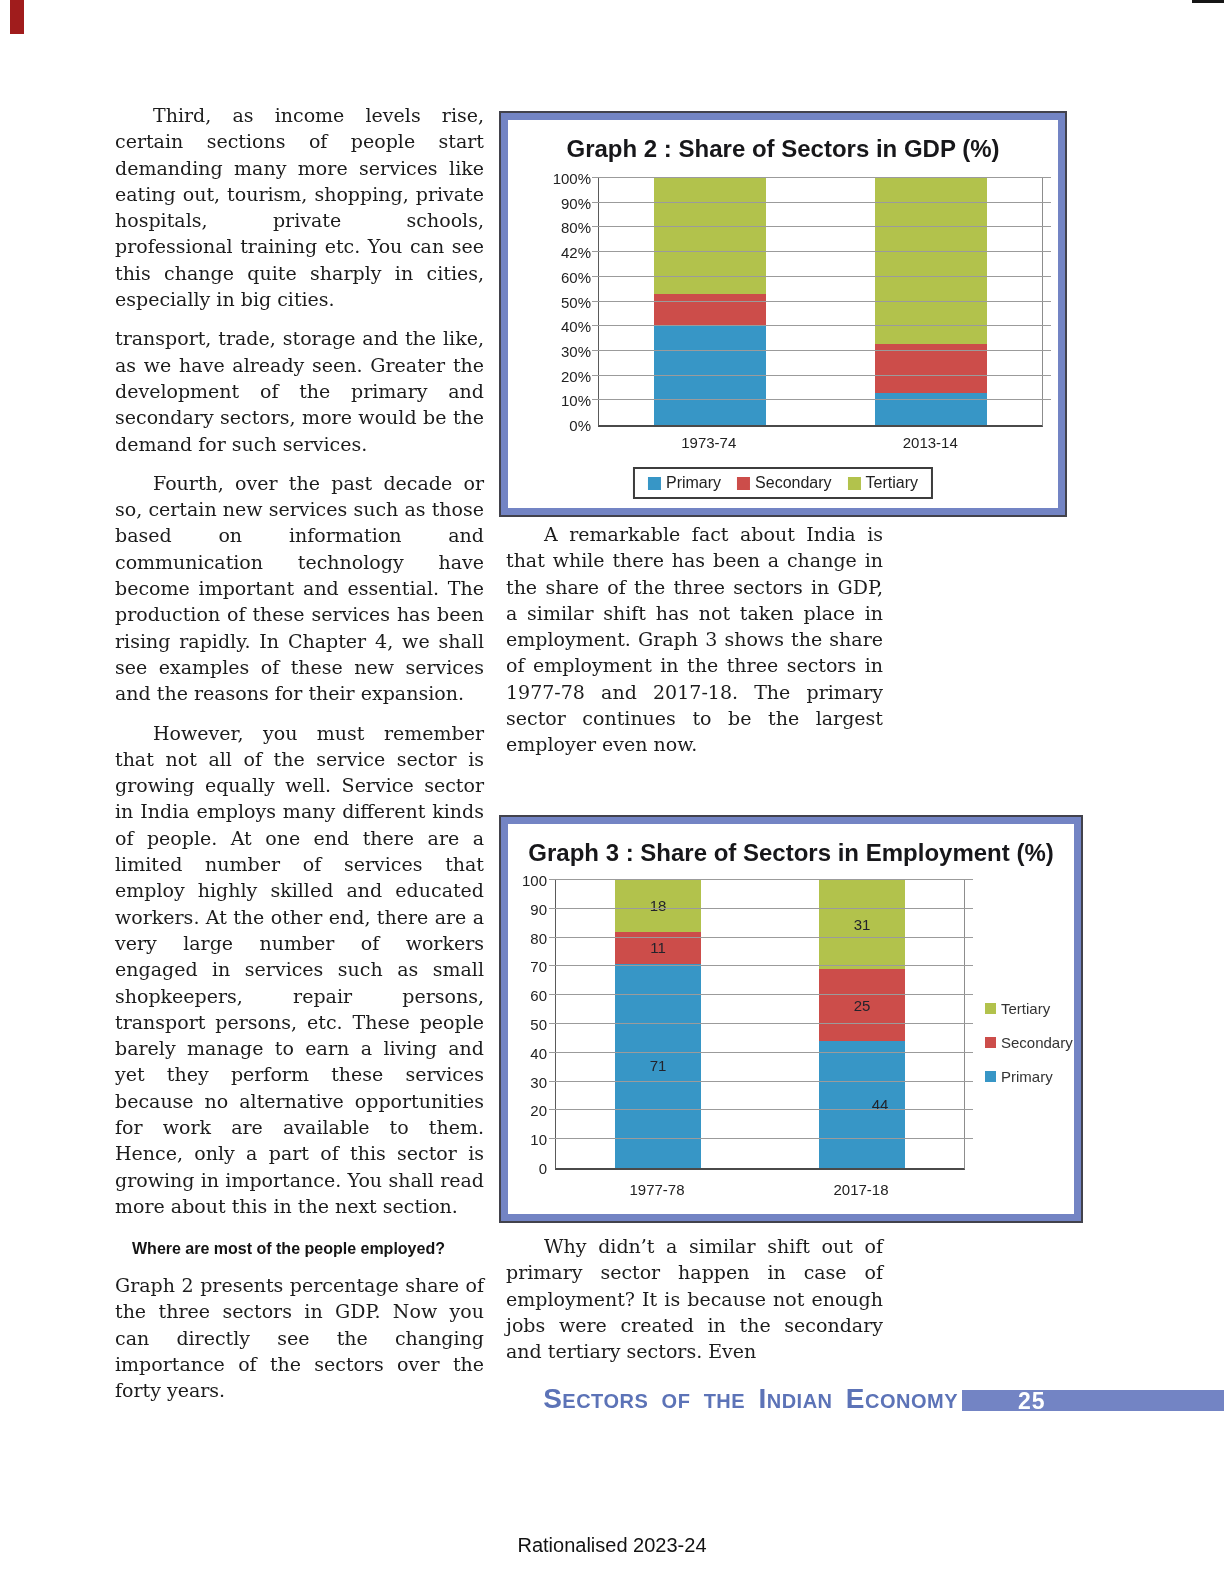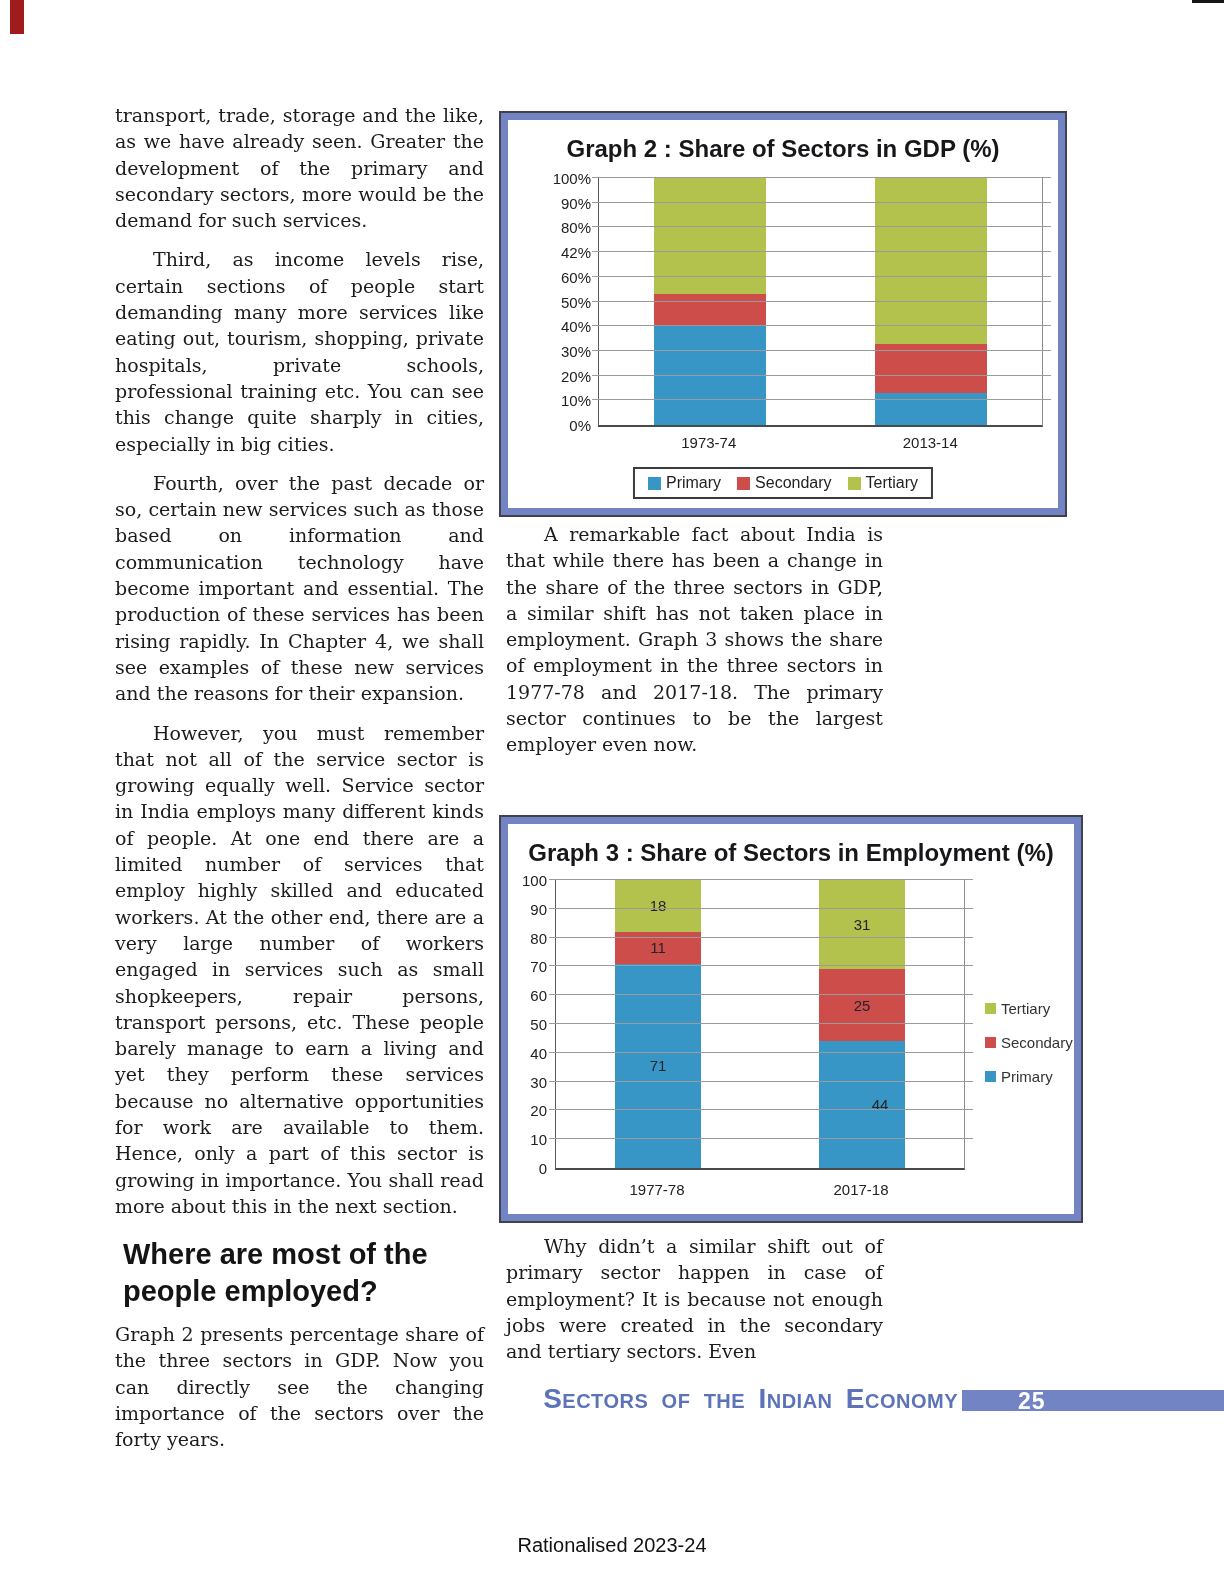--- a/index.html
+++ b/index.html
@@ -15,21 +15,21 @@
   .col-left  { position:absolute; left:115px; top:102px; width:369px; }
   .rc-text1  { position:absolute; left:506px; top:521px; width:377px; }
   .rc-text2  { position:absolute; left:506px; top:1233px; width:377px; }
   .body-p {
     font-size:19px; line-height:26.3px; text-align:justify;
     color:var(--body-text,#1c1c1c); margin:0 0 13px; text-indent:38px;
   }
   .body-p.no-indent { text-indent:0; }
   .section-heading {
     font-family:"Liberation Sans", sans-serif; font-weight:bold;
-    font-size:29px; line-height:37px; color:#141414; margin:17px 8px 11px;
+    font-size:16px; line-height:25px; color:#141414; margin:17px 17px 11px;
   }
 
   
   .chart-panel { position:absolute; border:2px solid #42424c; background:#fff; }
   .chart-inner { position:absolute; inset:0; border:7px solid var(--panel-border,#7384c4); background:#fff; }
   #chart2 { left:499px; top:111px; width:564px; height:402px; }
   #chart3 { left:499px; top:815px; width:580px; height:404px; }
   .chart-title {
     font-family:"Liberation Sans", sans-serif; font-weight:bold;
     font-size:24px; color:#17171a; text-align:center; margin-top:15px;
@@ -95,22 +95,22 @@
 </style>
 </head>
 <body>
 
 <div class="page">
 
   <div class="red-tab"></div>
   <div class="black-mark"></div>
 
   <div class="col-left">
+    <p class="body-p">Third, as income levels rise, certain sections of people start demanding many more services like eating out, tourism, shopping, private hospitals, private schools, professional training etc. You can see this change quite sharply in cities, especially in big cities.</p>
     <p class="body-p no-indent">transport, trade, storage and the like, as we have already seen. Greater the development of the primary and secondary sectors, more would be the demand for such services.</p>
-    <p class="body-p">Third, as income levels rise, certain sections of people start demanding many more services like eating out, tourism, shopping, private hospitals, private schools, professional training etc. You can see this change quite sharply in cities, especially in big cities.</p>
     <p class="body-p">Fourth, over the past decade or so, certain new services such as those based on information and communication technology have become important and essential. The production of these services has been rising rapidly. In Chapter 4, we shall see examples of these new services and the reasons for their expansion.</p>
     <p class="body-p">However, you must remember that not all of the service sector is growing equally well. Service sector in India employs many different kinds of people. At one end there are a limited number of services that employ highly skilled and educated workers. At the other end, there are a very large number of workers engaged in services such as small shopkeepers, repair persons, transport persons, etc. These people barely manage to earn a living and yet they perform these services because no alternative opportunities for work are available to them. Hence, only a part of this sector is growing in importance. You shall read more about this in the next section.</p>
     <h2 class="section-heading">Where are most of the people employed?</h2>
     <p class="body-p no-indent">Graph 2 presents percentage share of the three sectors in GDP. Now you can directly see the changing importance of the sectors over the forty years.</p>
   </div>
 
   <div id="chart2" class="chart-panel">
     <div class="chart-inner">
       <div class="chart-title">Graph 2 : Share of Sectors in GDP (%)</div>
       <div class="chart-area">

